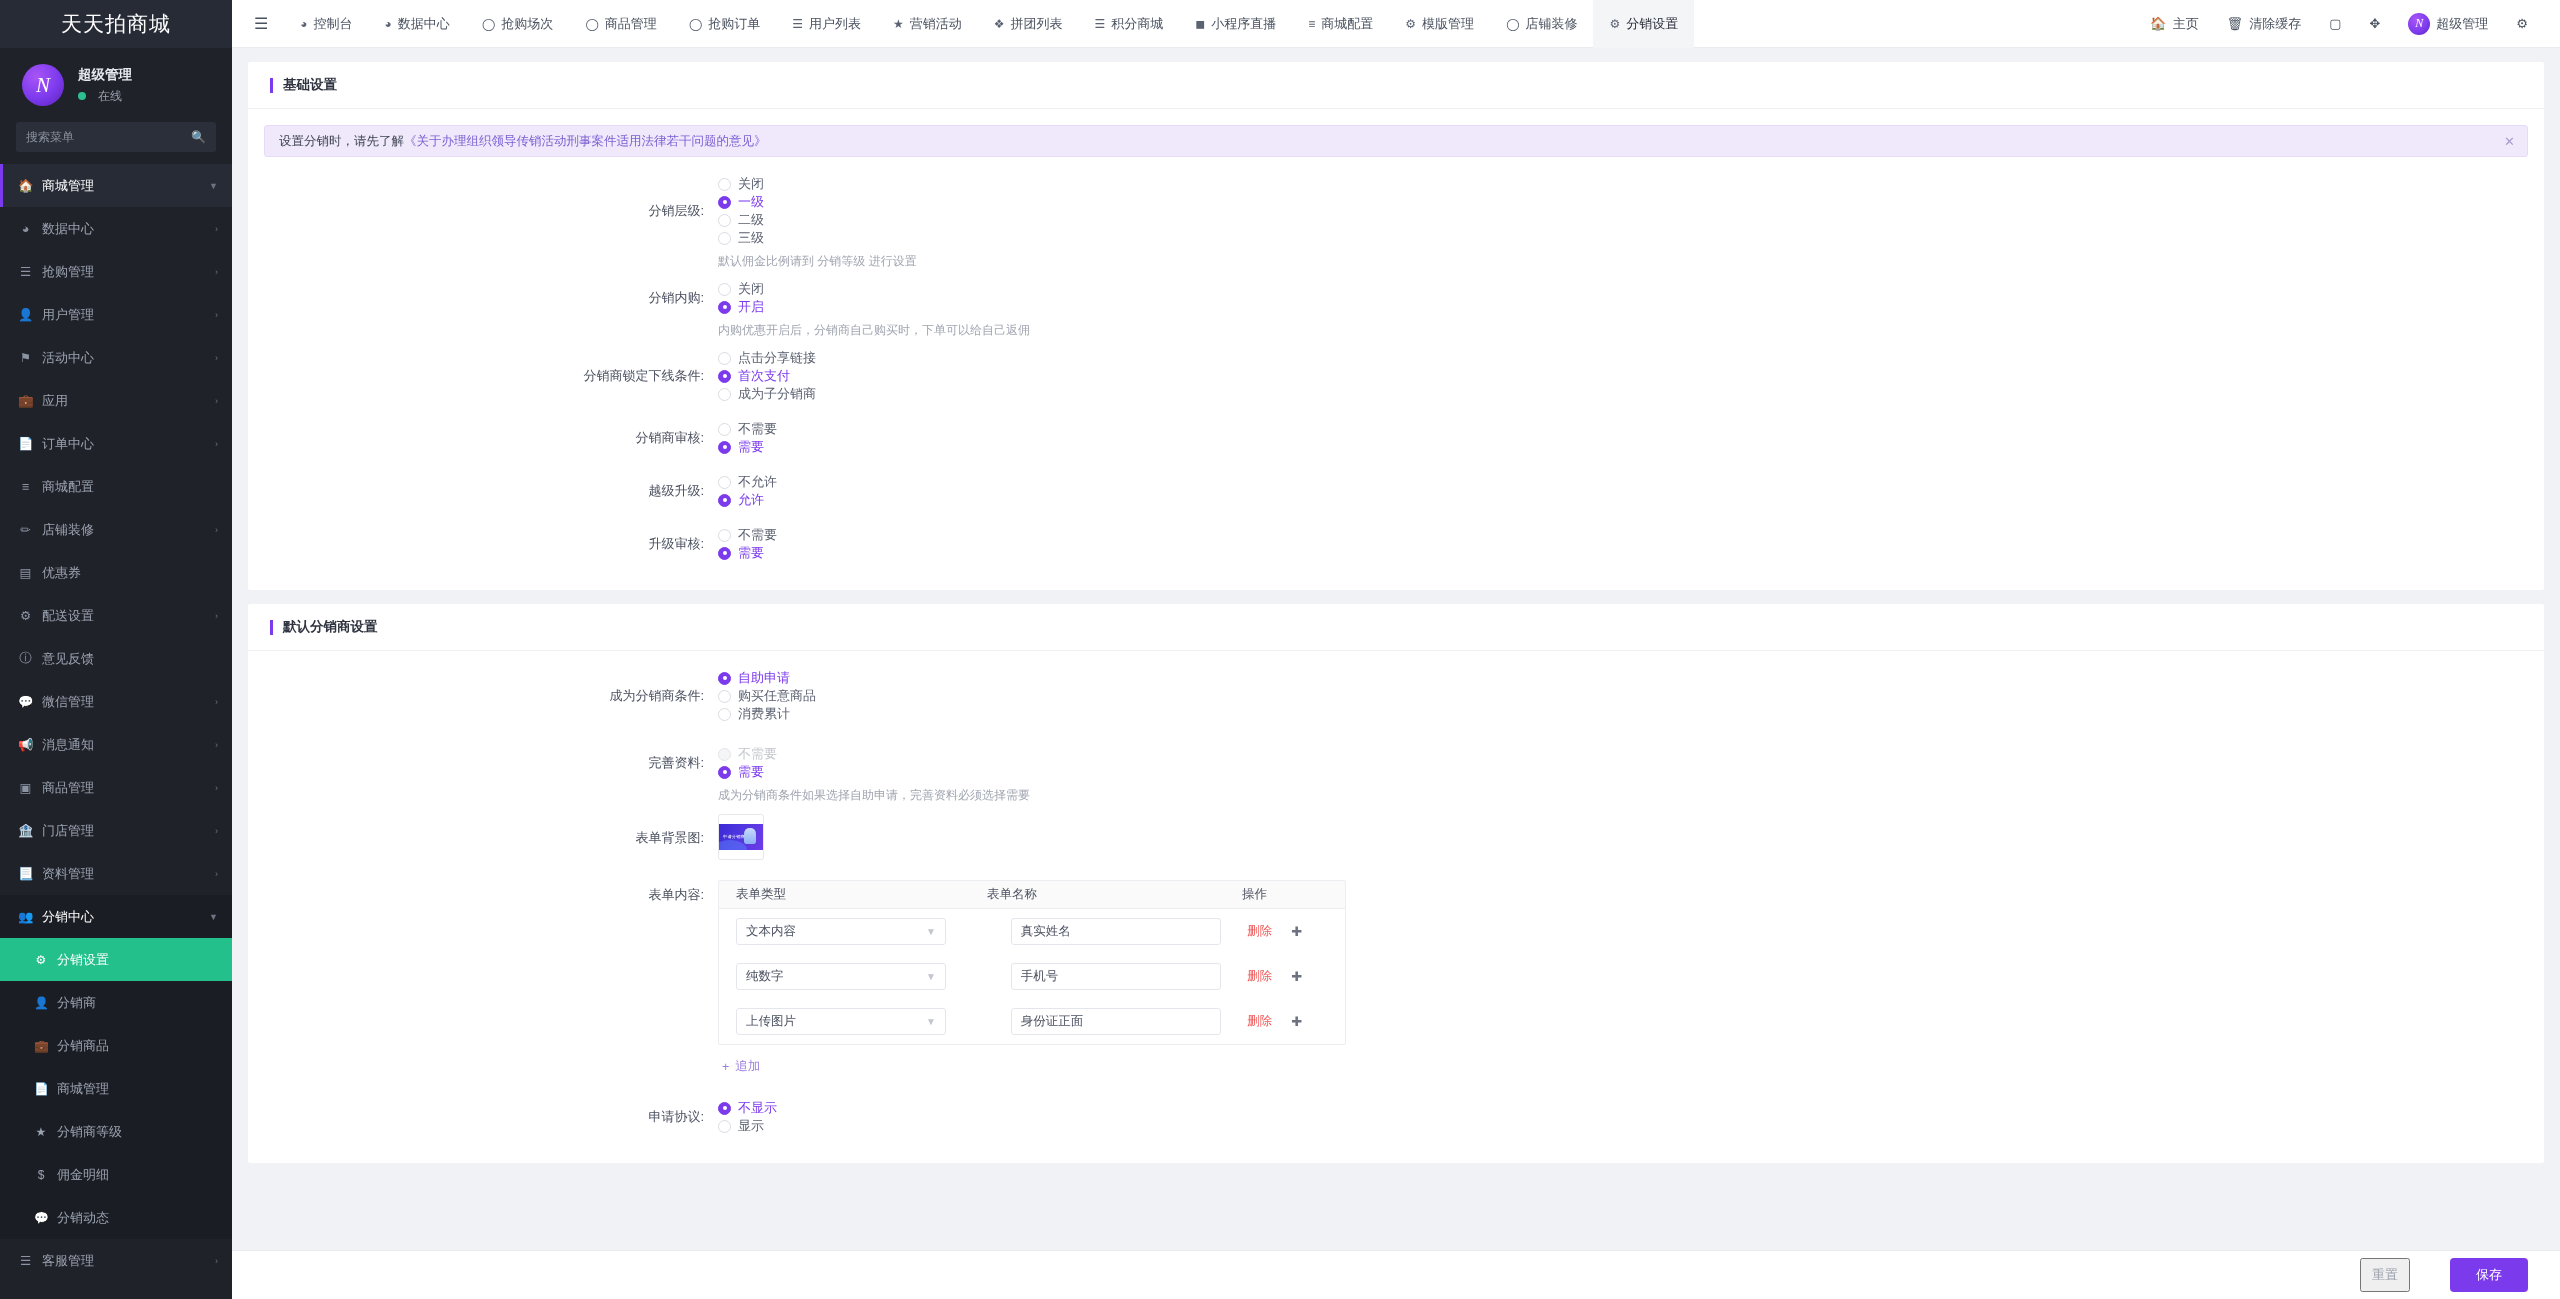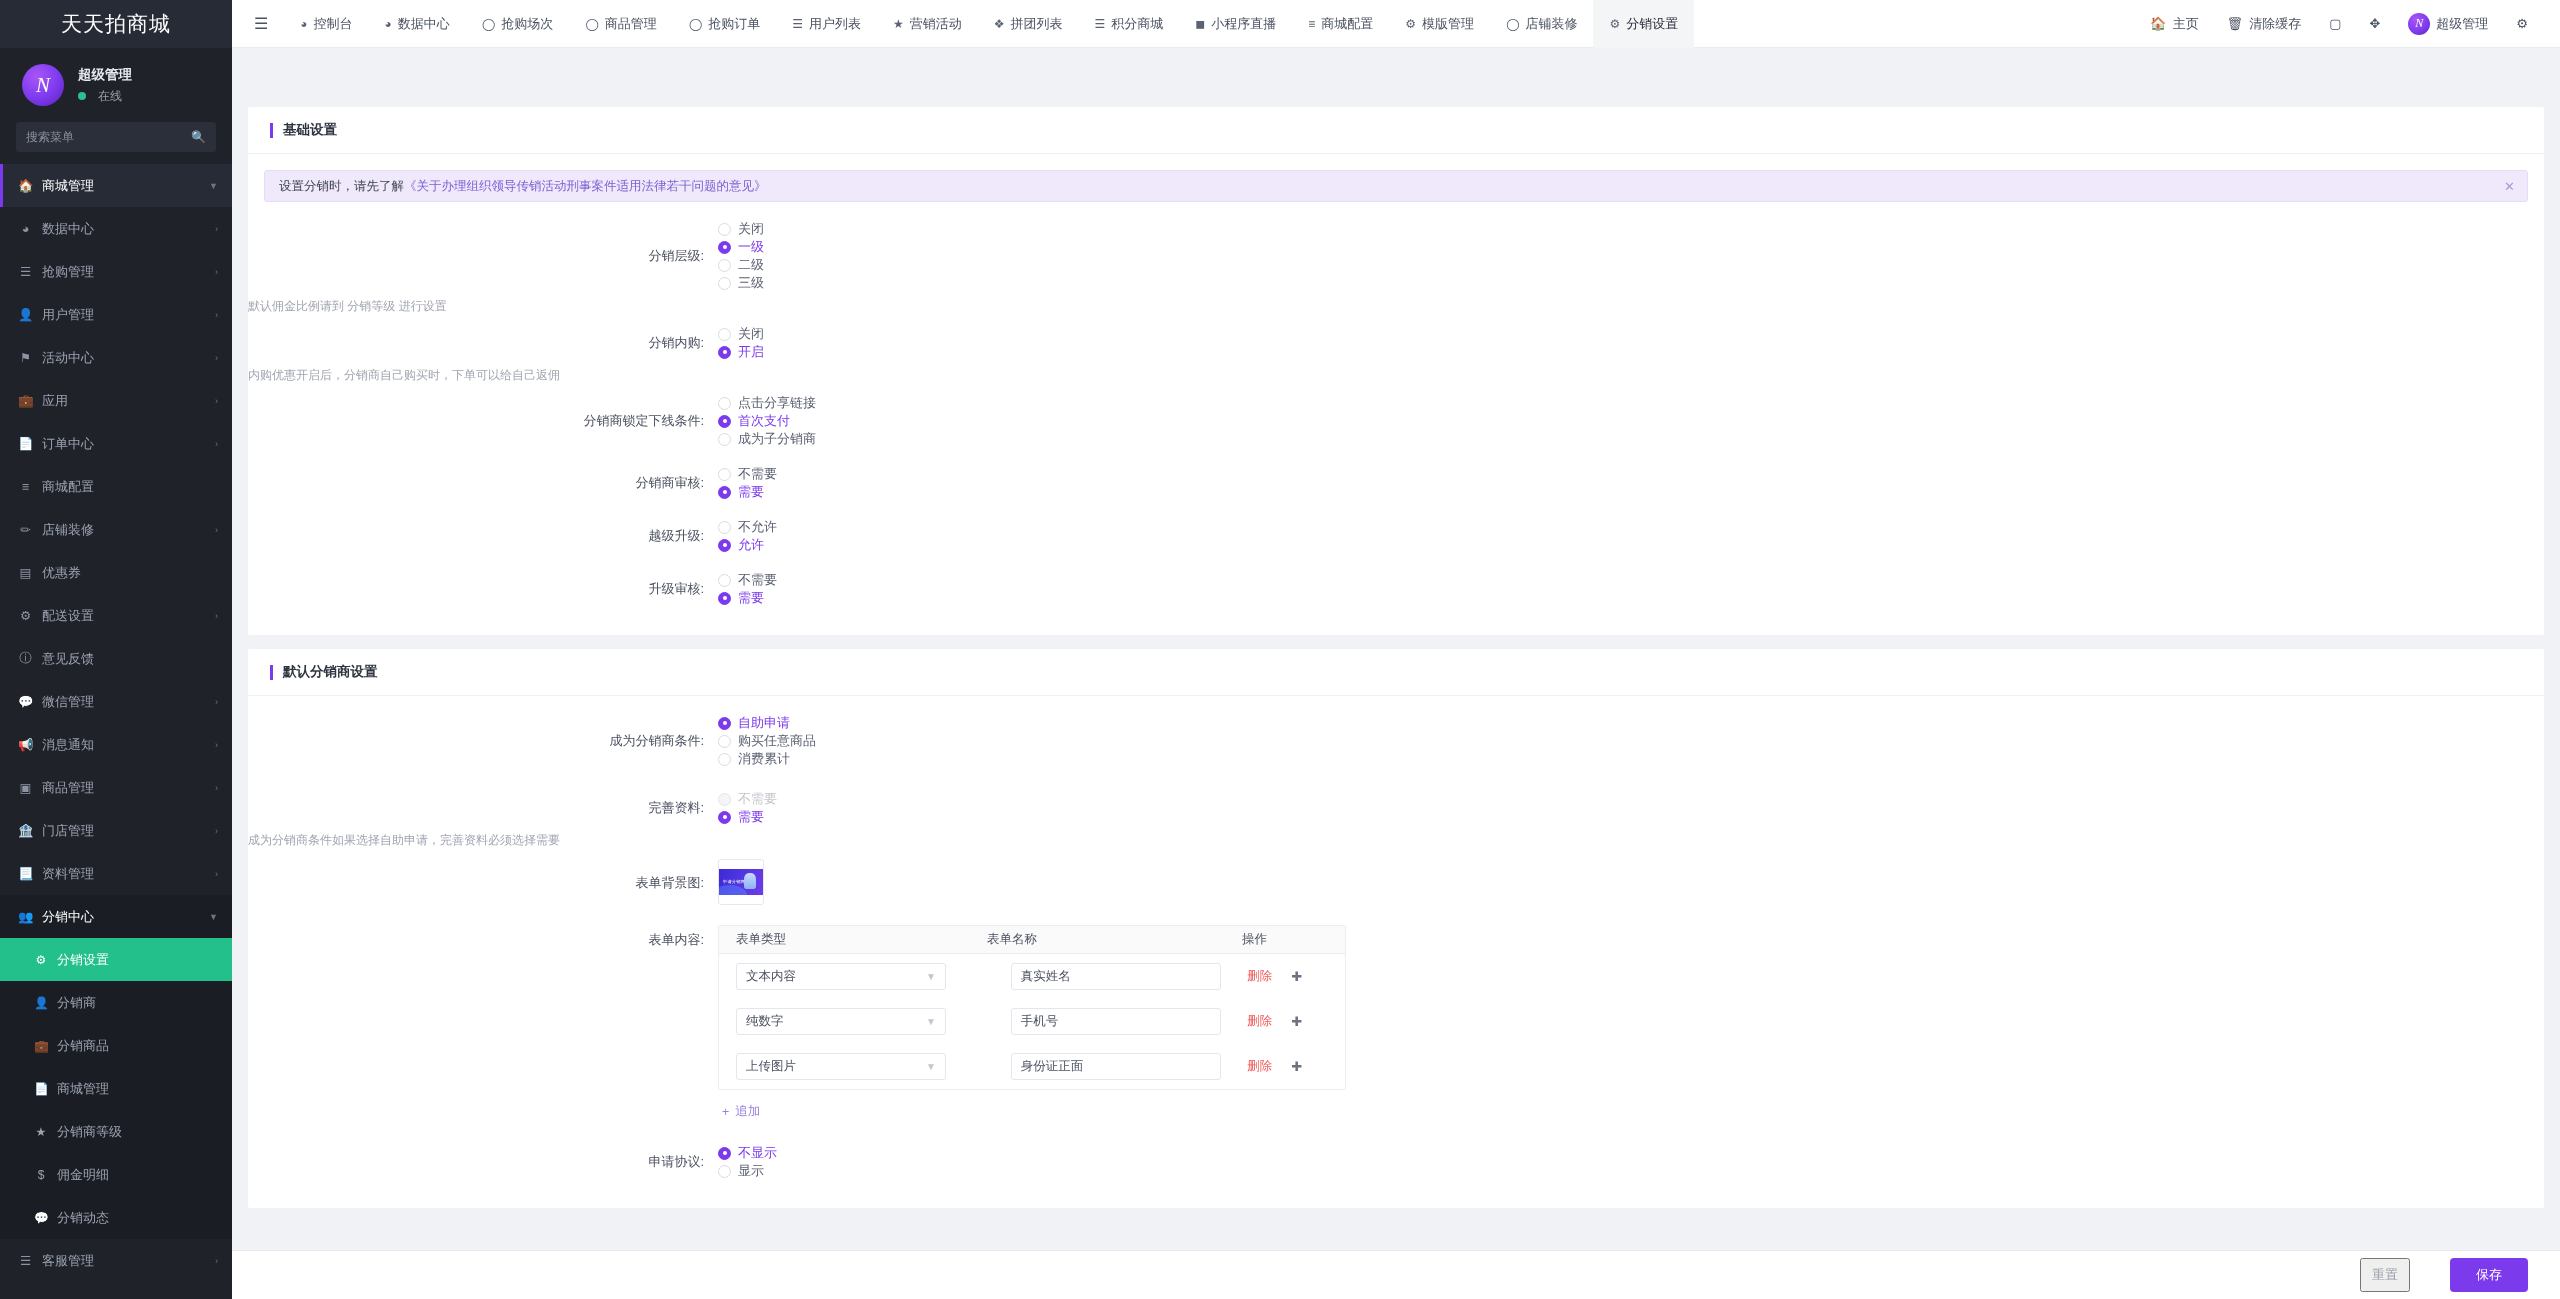--- a/index.html
+++ b/index.html
@@ -98,21 +98,21 @@
   .tr-item { display:flex; align-items:center; gap:6px; padding: 0 14px; font-size:13px; color:#4a5260; white-space:nowrap; }
   .tr-avatar {
     width:22px; height:22px; border-radius:50%;
     background: radial-gradient(circle at 35% 30%, #a855f7 0%, #7c3aed 60%, #5b21b6 100%);
     display:flex;align-items:center;justify-content:center;color:#fff;font-size:12px;
     font-style:italic; font-family:"Liberation Serif", serif;
   }
 
   .content {
     flex:1; overflow:hidden; padding: 14px 16px 0 16px;
-    display:flex; flex-direction:column; gap:14px;margin-top:45px;
+    display:flex; flex-direction:column; gap:14px;
   }
   .card { background:#fff; border-radius:2px; }
   .card-head {
     height: 47px; display:flex; align-items:center; padding: 0 22px;
     border-bottom:1px solid #eef0f3;
   }
   .card-head .bar { width:3px; height:15px; background:#7c3aed; margin-right:10px; }
   .card-head .ttl { font-size:13.5px; color:#2f3440; font-weight:bold; }
 
   .notice {
@@ -133,21 +133,21 @@
     width:13px; height:13px; border-radius:50%; border:1px solid #d9dce3;
     background:#fff; display:flex; align-items:center; justify-content:center; flex:none;
   }
   .radio.checked .rb { border-color:#7c3aed; background:#7c3aed; }
   .radio.checked .rb::after { content:""; width:4px; height:4px; border-radius:50%; background:#fff; }
   .radio.checked .lbl { color:#7c3aed; }
   .radio.disabled .lbl { color:#c3c6cd; }
   .radio.disabled .rb { background:#f4f5f7; border-color:#e3e5ea; }
 
   .hint { font-size:12px; color:#a0a5b0; }
-  .hint-row { display:flex; margin-bottom: 10px; flex-direction: column; }
+  .hint-row { display:flex; margin-bottom: 10px; }
   .hint-row .sp { width:470px; min-width:470px; }
 
   .thumb-wrap {
     width:46px; height:46px; border:1px solid #e6e8ec; border-radius:3px;
     background:#fff; display:flex; align-items:center; justify-content:center; overflow:hidden;
   }
   .thumb {
     width:46px; height:26px;
     background: linear-gradient(110deg,#3b2ad6 0%, #4f37e0 45%, #6d3ce8 100%);
     position:relative; overflow:hidden;

